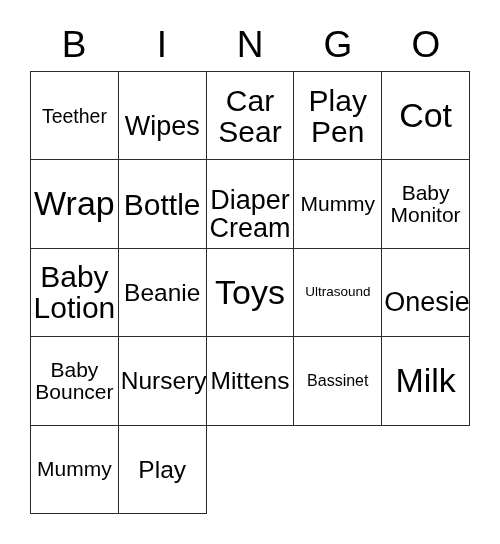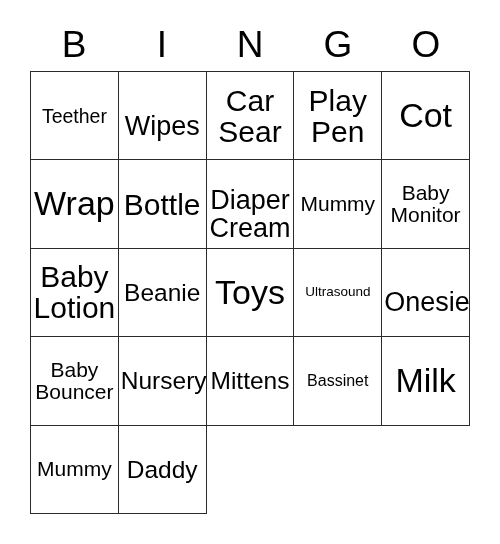--- a/index.html
+++ b/index.html
@@ -156,17 +156,17 @@
       <div class="cell">
         <span class="fs-17">Bassinet</span>
       </div>
       <div class="cell">
         <span class="fs-34">Milk</span>
       </div>
       <div class="cell">
         <span class="fs-21">Mummy</span>
       </div>
       <div class="cell">
-        <span class="fs-24">Daddy</span>
+        <span class="fs-24">Play</span>
       </div>
     </div>
 
 </div>
 
 </body></html>

